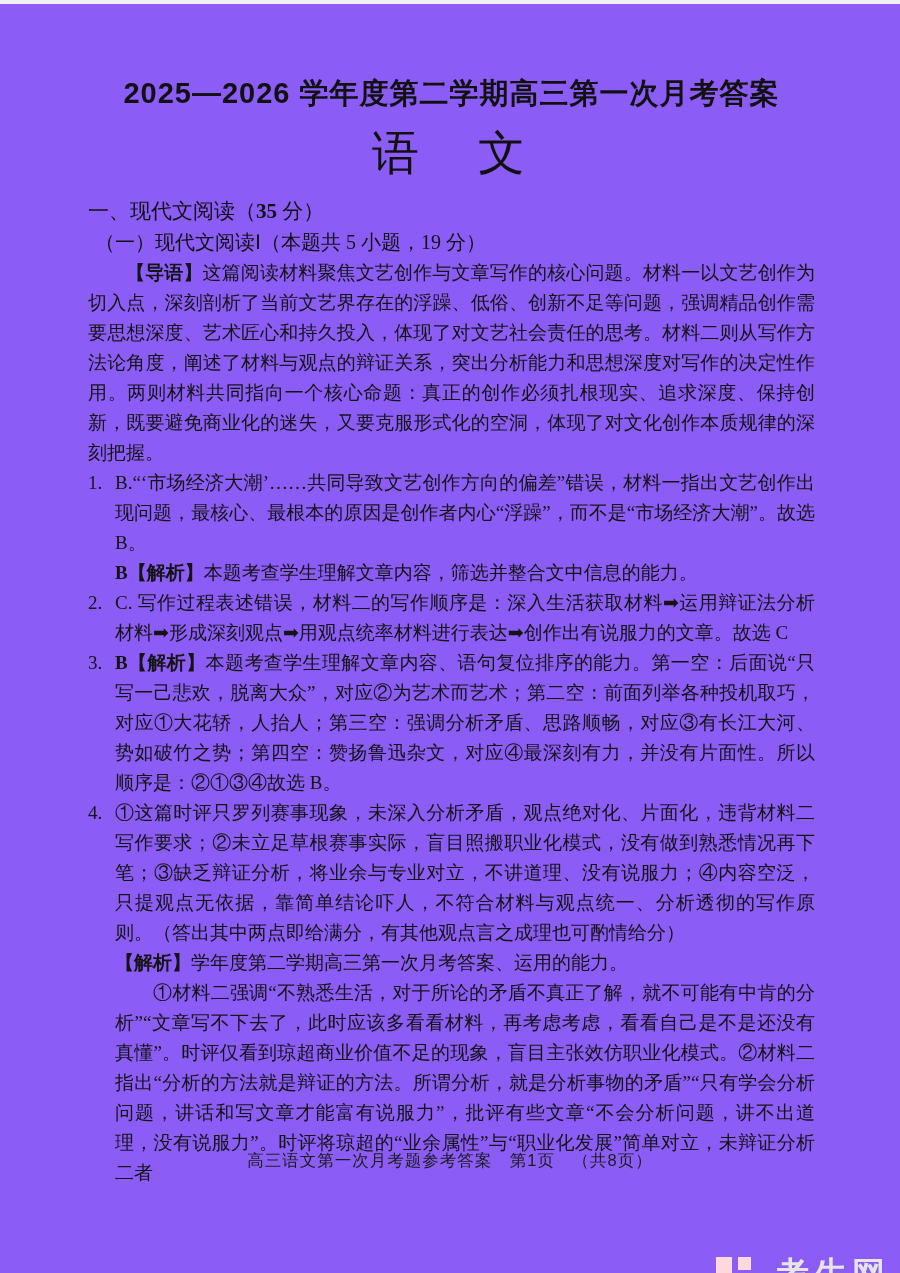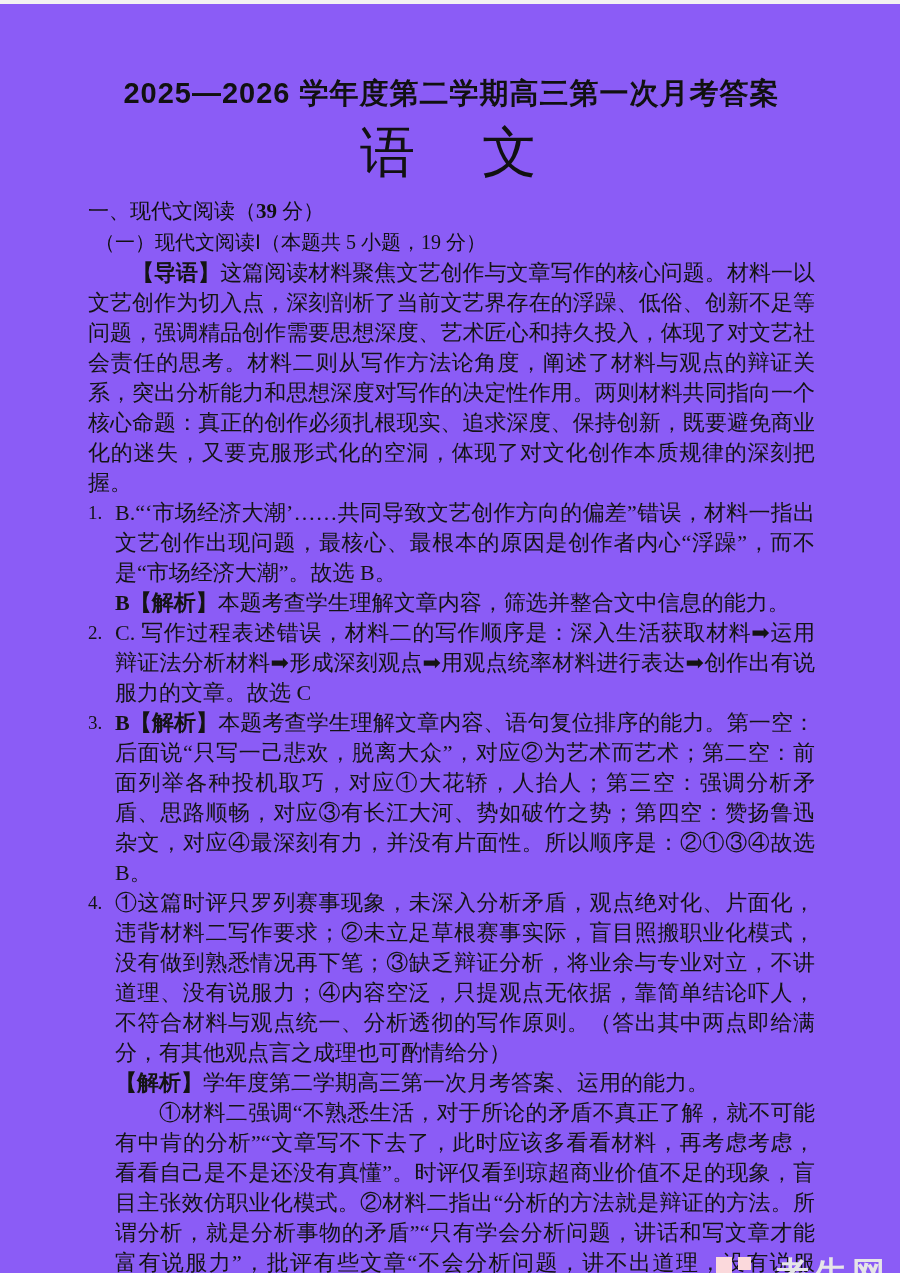--- a/index.html
+++ b/index.html
@@ -18,40 +18,40 @@
     text-align:center;
     font-family:"Liberation Sans", sans-serif;
     font-weight:bold;
     font-size:29px;
     line-height:38px;
     letter-spacing:1px;
     color:#111;
   }
   .subject {
     text-align:center;
-    font-size:55px;
+    font-size:47px;
     line-height:62px;
     margin-top:10px;
     letter-spacing:6px;
     color:#111;
   }
   .h1 {
     font-size:21px;
     line-height:31px;
     margin-top:12px;
     color:#111;
   }
   .h2 {
     font-size:20px;
     line-height:31px;
     padding-left:7px;
     color:#111;
   }
   .bodytext, .ans p, .intro {
-    font-size:22px;
+    font-size:19px;
     line-height:30px;
     text-align:justify;
     margin:0;
   }
   .intro { text-indent:2em; }
   .b { font-weight:bold; }
   .ans { position:relative; padding-left:27px; }
   .ans .num { position:absolute; left:0; top:0; font-size:19px; line-height:30px; }
   .indent2 { text-indent:2em; }
 
@@ -98,21 +98,21 @@
 </head>
 <body>
 
 <div class="page">
   <div class="content">
 
     <div class="title">2025—2026 学年度第二学期高三第一次月考答案</div>
 
     <div class="subject">语　文</div>
 
-    <div class="h1"><span>一、现代文阅读（</span><span class="b">39</span><span> 分）</span></div>
+    <div class="h1"><span>一、现代文阅读（</span><span class="b">35</span><span> 分）</span></div>
 
     <div class="h2">（一）现代文阅读Ⅰ（本题共 5 小题，19 分）</div>
 
     <p class="intro"><span class="b">【导语】</span><span>这篇阅读材料聚焦文艺创作与文章写作的核心问题。材料一以文艺创作为切入点，深刻剖析了当前文艺界存在的浮躁、低俗、创新不足等问题，强调精品创作需要思想深度、艺术匠心和持久投入，体现了对文艺社会责任的思考。材料二则从写作方法论角度，阐述了材料与观点的辩证关系，突出分析能力和思想深度对写作的决定性作用。两则材料共同指向一个核心命题：真正的创作必须扎根现实、追求深度、保持创新，既要避免商业化的迷失，又要克服形式化的空洞，体现了对文化创作本质规律的深刻把握。</span></p>
 
     <div class="ans">
       <span class="num">1.</span>
       <p>B.“‘市场经济大潮’……共同导致文艺创作方向的偏差”错误，材料一指出文艺创作出现问题，最核心、最根本的原因是创作者内心“浮躁”，而不是“市场经济大潮”。故选 B。</p>
       <p><span class="b">B【解析】</span><span>本题考查学生理解文章内容，筛选并整合文中信息的能力。</span></p>
     </div>
@@ -129,20 +129,21 @@
 
     <div class="ans">
       <span class="num">4.</span>
       <p>①这篇时评只罗列赛事现象，未深入分析矛盾，观点绝对化、片面化，违背材料二写作要求；②未立足草根赛事实际，盲目照搬职业化模式，没有做到熟悉情况再下笔；③缺乏辩证分析，将业余与专业对立，不讲道理、没有说服力；④内容空泛，只提观点无依据，靠简单结论吓人，不符合材料与观点统一、分析透彻的写作原则。（答出其中两点即给满分，有其他观点言之成理也可酌情给分）</p>
       <p><span class="b">【解析】</span><span>学年度第二学期高三第一次月考答案、运用的能力。</span></p>
       <p class="indent2">①材料二强调“不熟悉生活，对于所论的矛盾不真正了解，就不可能有中肯的分析”“文章写不下去了，此时应该多看看材料，再考虑考虑，看看自己是不是还没有真懂”。时评仅看到琼超商业价值不足的现象，盲目主张效仿职业化模式。②材料二指出“分析的方法就是辩证的方法。所谓分析，就是分析事物的矛盾”“只有学会分析问题，讲话和写文章才能富有说服力”，批评有些文章“不会分析问题，讲不出道理，没有说服力”。时评将琼超的“业余属性”与“职业化发展”简单对立，未辩证分析二者</p>
     </div>
 
   </div>
 
+  <div class="footer">高三语文第一次月考题参考答案　第1页　（共8页）</div>
 
   <div class="wm">
     <div class="wm-logo">
       <i class="wm-b1" style="background-color: rgb(251, 217, 220);"></i>
       <i class="wm-b2" style="background-color: rgb(251, 217, 220);"></i>
       <i class="wm-b3" style="background-color: rgb(251, 217, 220);"></i>
       <i class="wm-b4" style="background-color: rgb(251, 217, 220);"></i>
     </div>
     <div class="wm-text">
       <span class="wm-name" style="color: rgb(230, 229, 232);">考生网</span>

